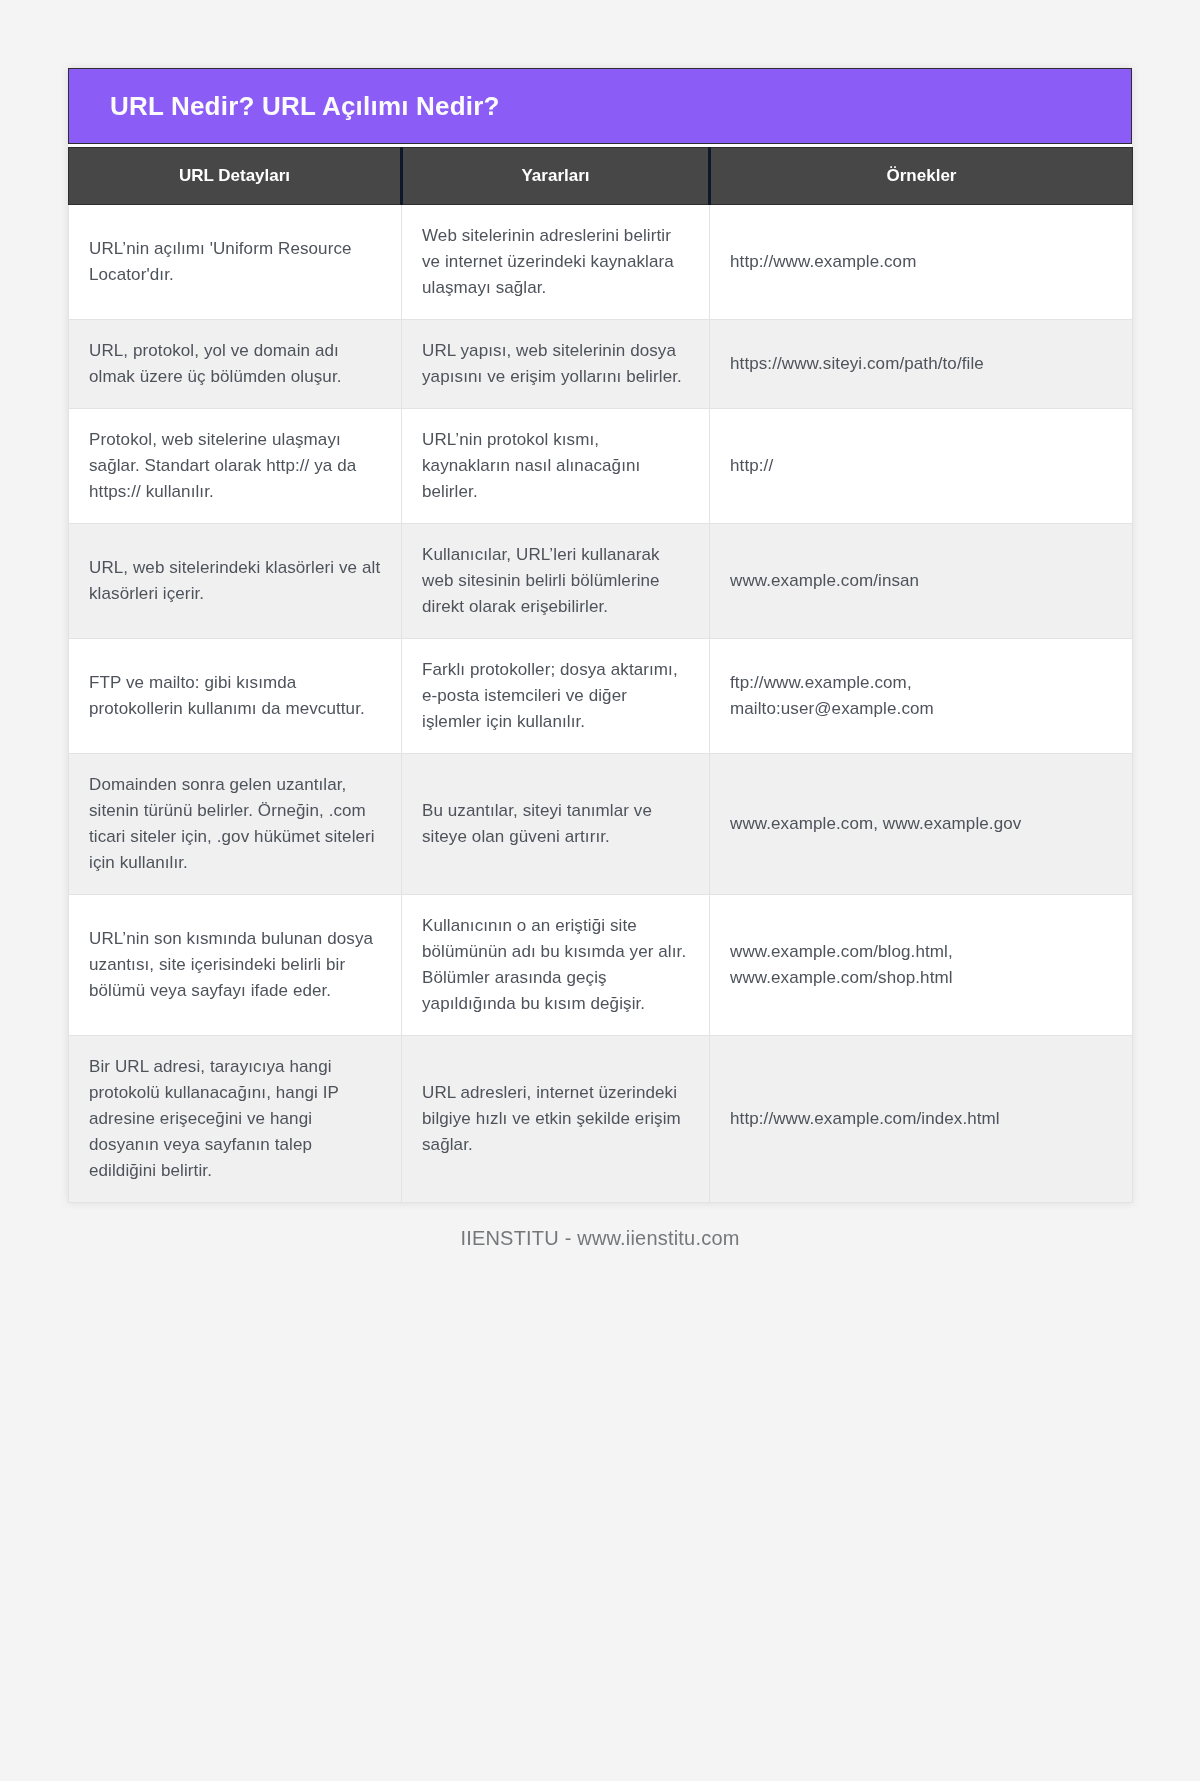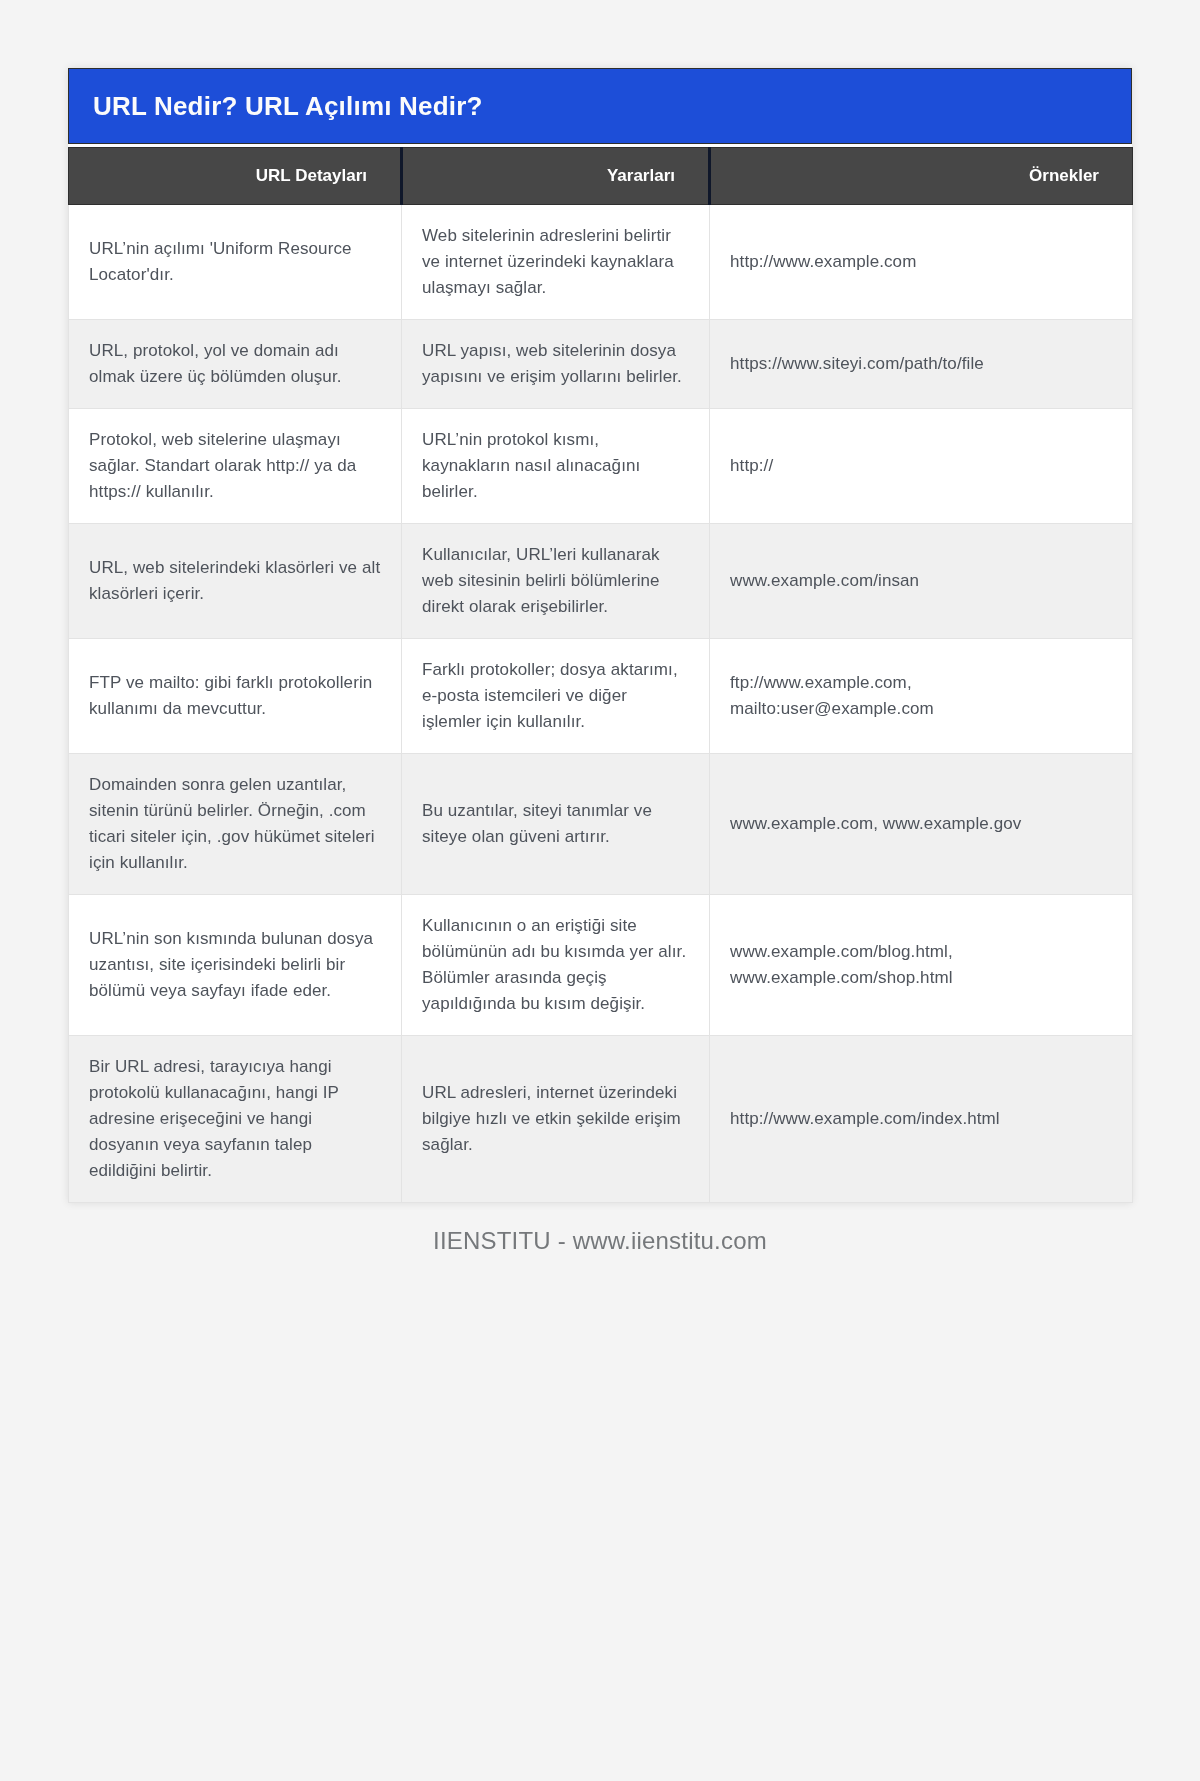--- a/index.html
+++ b/index.html
@@ -9,46 +9,46 @@
     font-family: "Liberation Sans", "DejaVu Sans", sans-serif;
     overflow: hidden;
   }
   .card {
     width: 1064px;
     margin: 68px auto 0 auto;
     background: #fdfdfd;
     box-shadow: 0 0 8px rgba(0,0,0,0.10);
   }
   .title-bar {
-    background: #1d4ed8;
+    background: #8b5cf6;
     border: 1px solid #2e2e2e;
     color: #fbfbfb;
     font-size: 26px;
     font-weight: bold;
     letter-spacing: 0.2px;
-    padding: 20px 24px;
+    padding: 20px 41px;
     line-height: 34px;
     margin-bottom: 3px;
   }
   table.url-table {
     width: 100%;
     border-collapse: collapse;
     table-layout: fixed;
   }
   table.url-table col.c1 { width: 333px; }
   table.url-table col.c2 { width: 308px; }
   table.url-table col.c3 { width: 423px; }
   thead th {
     background: #474747;
     border-top: 1px solid #2e2e2e;
     border-bottom: 1px solid #2e2e2e;
     color: #ffffff;
     font-size: 17px;
     font-weight: bold;
-    text-align: right;
+    text-align: center;
     padding: 15px 33px;
     line-height: 26px;
   }
   thead th + th { border-left: 3px solid #0f172a; }
   thead th:first-child { border-left: 1px solid #2e2e2e; }
   thead th:last-child  { border-right: 1px solid #2e2e2e; }
   tbody td {
     border: 1px solid #e3e3e3;
     padding: 18px 20px;
     font-size: 17px;
@@ -56,21 +56,21 @@
     letter-spacing: 0.1px;
     color: #4e535b;
     vertical-align: middle;
     background: #ffffff;
     word-wrap: break-word;
   }
   tbody tr:nth-child(even) td { background: #f0f0f0; }
   .footer {
     text-align: center;
     margin-top: 24px;
-    font-size: 24px;
+    font-size: 20px;
     color: #75787b;
     letter-spacing: 0.2px;
   }
 </style>
 </head>
 <body>
 
 <div class="card">
   <div class="title-bar">URL Nedir? URL Açılımı Nedir?</div>
 
@@ -108,21 +108,21 @@
 
 
   <tr>
     <td>URL, web sitelerindeki klasörleri ve alt klasörleri içerir.</td>
     <td>Kullanıcılar, URL’leri kullanarak web sitesinin belirli bölümlerine direkt olarak erişebilirler.</td>
     <td>www.example.com/insan</td>
   </tr>
 
 
   <tr>
-    <td>FTP ve mailto: gibi farklı protokollerin kullanımı da mevcuttur.</td>
+    <td>FTP ve mailto: gibi kısımda protokollerin kullanımı da mevcuttur.</td>
     <td>Farklı protokoller; dosya aktarımı, e-posta istemcileri ve diğer işlemler için kullanılır.</td>
     <td>ftp://www.example.com, mailto:user@example.com</td>
   </tr>
 
   <tr>
     <td>Domainden sonra gelen uzantılar, sitenin türünü belirler. Örneğin, .com ticari siteler için, .gov hükümet siteleri için kullanılır.</td>
     <td>Bu uzantılar, siteyi tanımlar ve siteye olan güveni artırır.</td>
     <td>www.example.com, www.example.gov</td>
   </tr>
 

